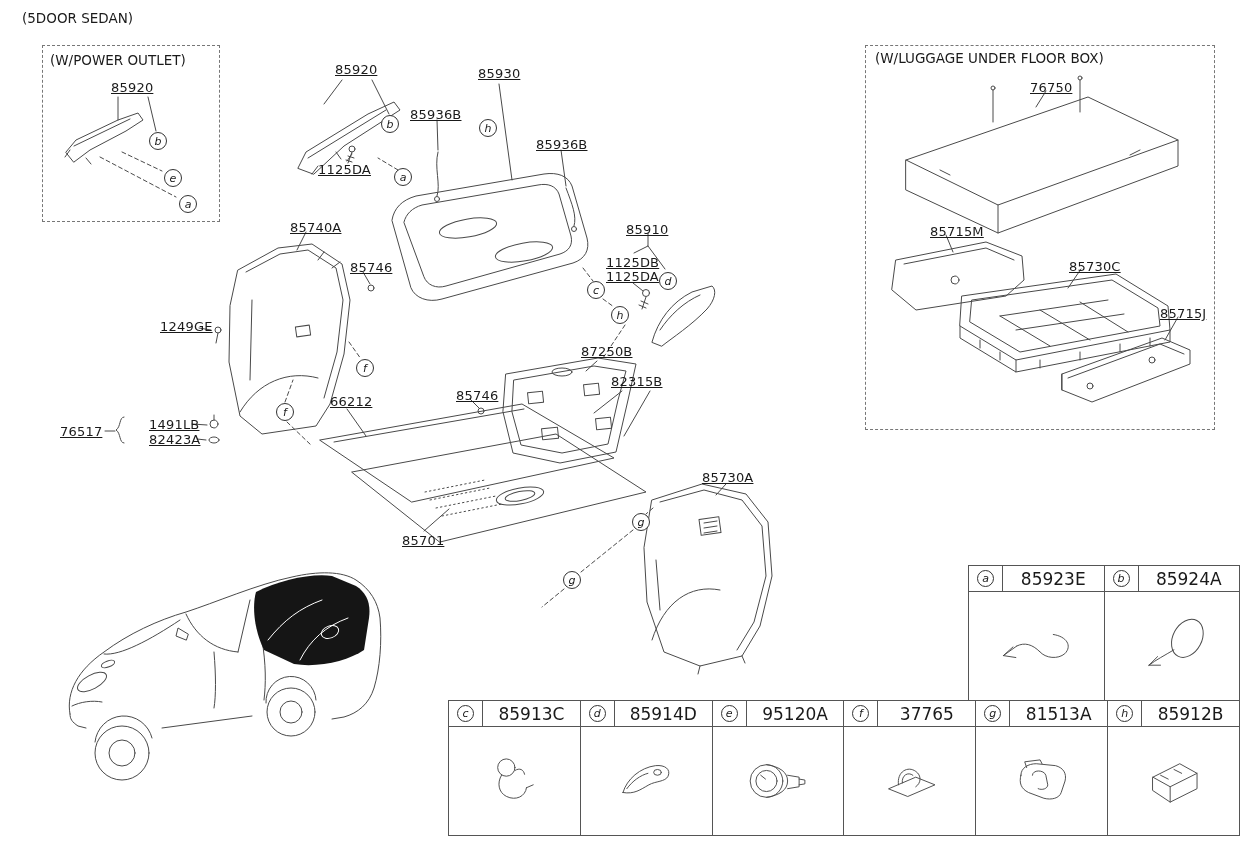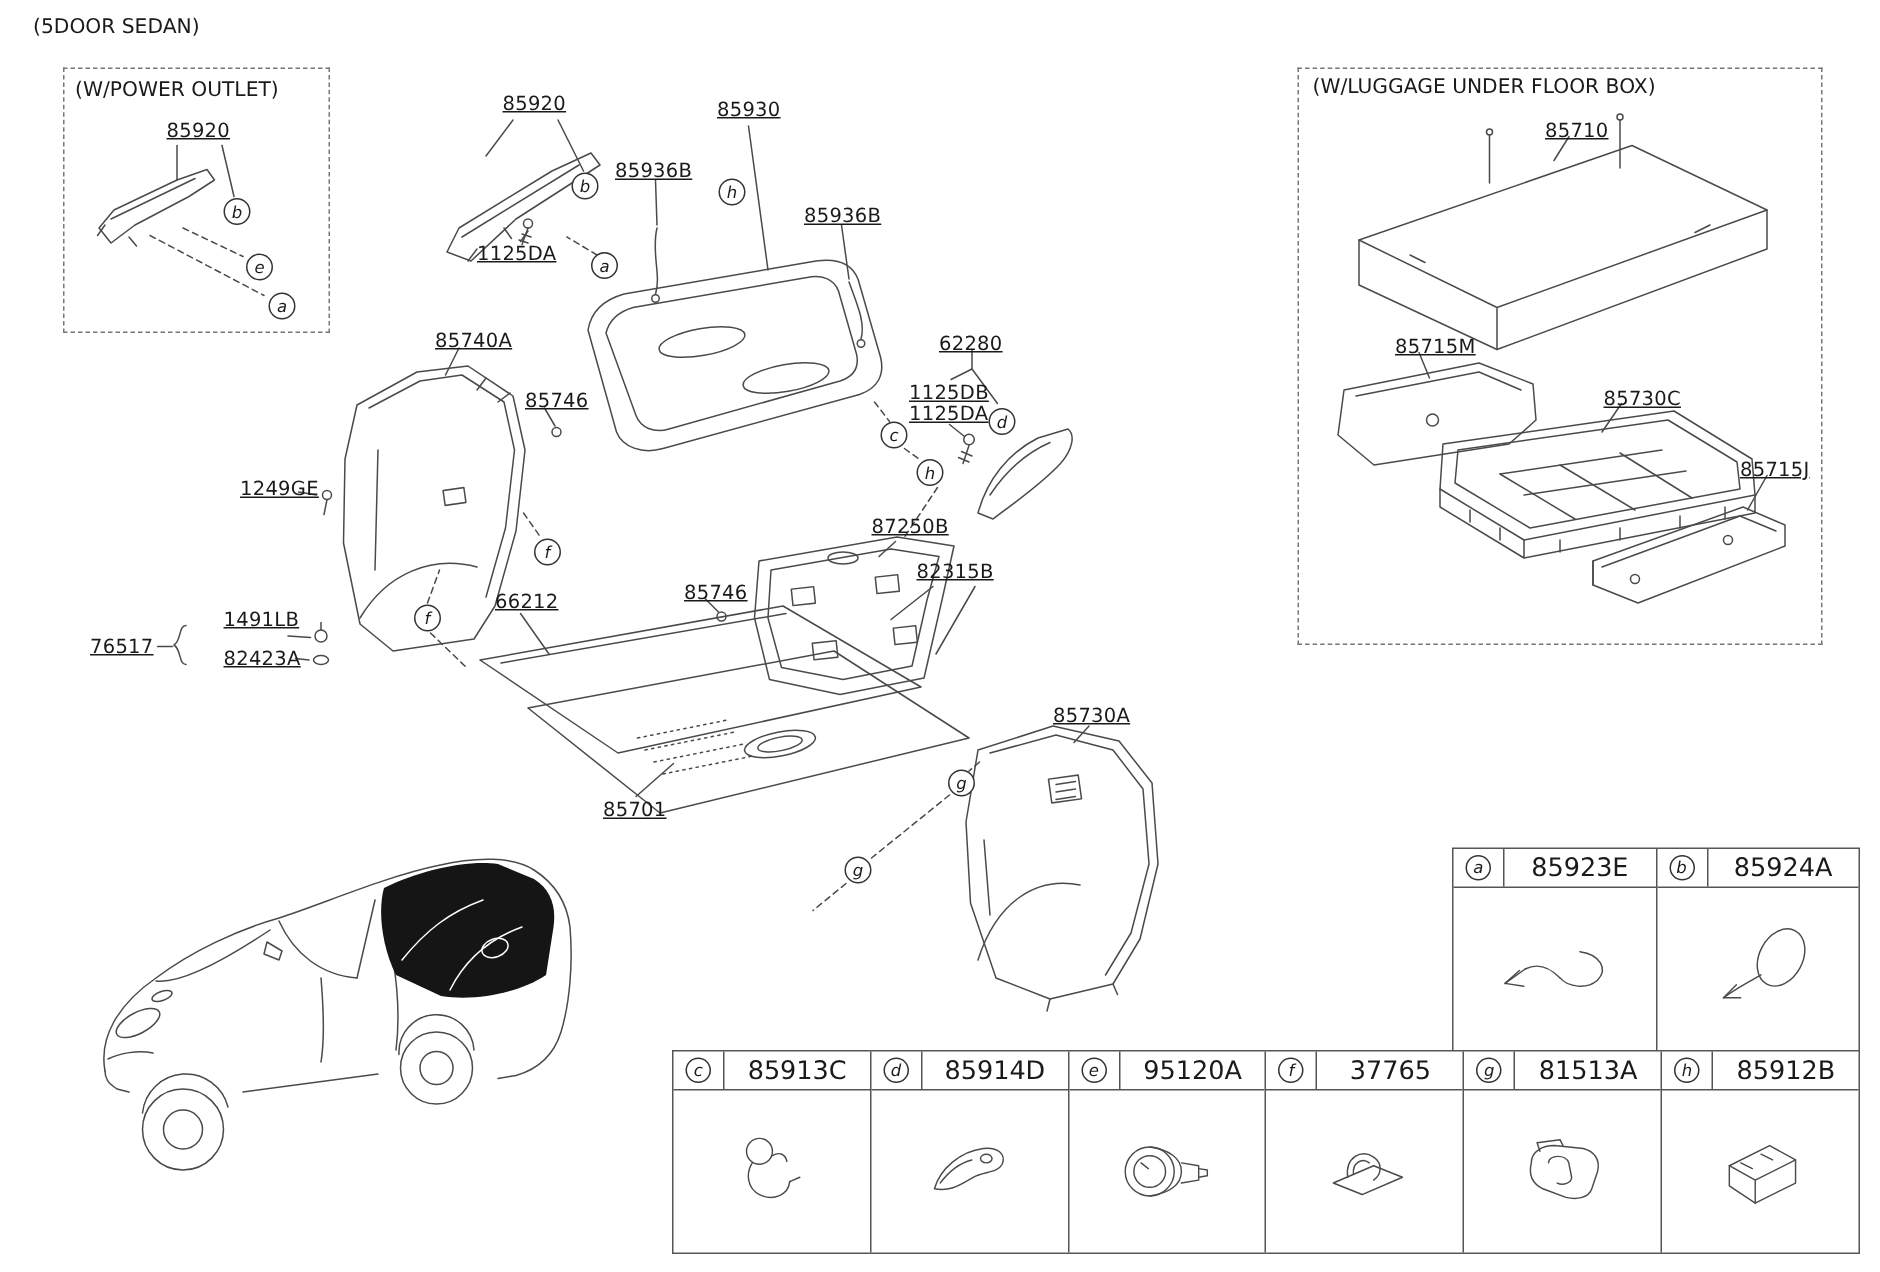--- a/index.html
+++ b/index.html
@@ -221,42 +221,42 @@
 
   <div class="inset-box" style="left:42px;top:45px;width:178px;height:177px"></div>
   <div class="ptitle" style="left:50px;top:52px">(W/POWER OUTLET)</div>
   <div class="plabel" style="left:111px;top:80px">85920</div>
   <div class="co" style="left:149px;top:132px">b</div>
   <div class="co" style="left:164px;top:169px">e</div>
   <div class="co" style="left:179px;top:195px">a</div>
 
   <div class="inset-box" style="left:865px;top:45px;width:350px;height:385px"></div>
   <div class="ptitle" style="left:875px;top:50px">(W/LUGGAGE UNDER FLOOR BOX)</div>
-  <div class="plabel" style="left:1030px;top:80px">85710</div>
+  <div class="plabel" style="left:1030px;top:80px">76750</div>
   <div class="plabel" style="left:930px;top:224px">85715M</div>
   <div class="plabel" style="left:1069px;top:259px">85730C</div>
   <div class="plabel" style="left:1160px;top:306px">85715J</div>
 
   <div class="plabel" style="left:335px;top:62px">85920</div>
   <div class="plabel" style="left:478px;top:66px">85930</div>
   <div class="plabel" style="left:410px;top:107px">85936B</div>
   <div class="plabel" style="left:536px;top:137px">85936B</div>
   <div class="plabel" style="left:318px;top:162px">1125DA</div>
   <div class="plabel" style="left:290px;top:220px">85740A</div>
   <div class="plabel" style="left:350px;top:260px">85746</div>
   <div class="plabel" style="left:160px;top:319px">1249GE</div>
-  <div class="plabel" style="left:626px;top:222px">62280</div>
+  <div class="plabel" style="left:626px;top:222px">85910</div>
   <div class="plabel" style="left:606px;top:255px">1125DB</div>
   <div class="plabel" style="left:606px;top:269px">1125DA</div>
   <div class="plabel" style="left:581px;top:344px">87250B</div>
   <div class="plabel" style="left:611px;top:374px">82315B</div>
   <div class="plabel" style="left:456px;top:388px">85746</div>
   <div class="plabel" style="left:330px;top:394px">66212</div>
   <div class="plabel" style="left:60px;top:424px">76517</div>
-  <div class="plabel" style="left:149px;top:406px">1491LB</div>
+  <div class="plabel" style="left:149px;top:417px">1491LB</div>
   <div class="plabel" style="left:149px;top:432px">82423A</div>
   <div class="plabel" style="left:402px;top:533px">85701</div>
   <div class="plabel" style="left:702px;top:470px">85730A</div>
 
   <div class="co" style="left:381px;top:115px">b</div>
   <div class="co" style="left:394px;top:168px">a</div>
   <div class="co" style="left:479px;top:119px">h</div>
   <div class="co" style="left:587px;top:281px">c</div>
   <div class="co" style="left:659px;top:272px">d</div>
   <div class="co" style="left:611px;top:306px">h</div>

